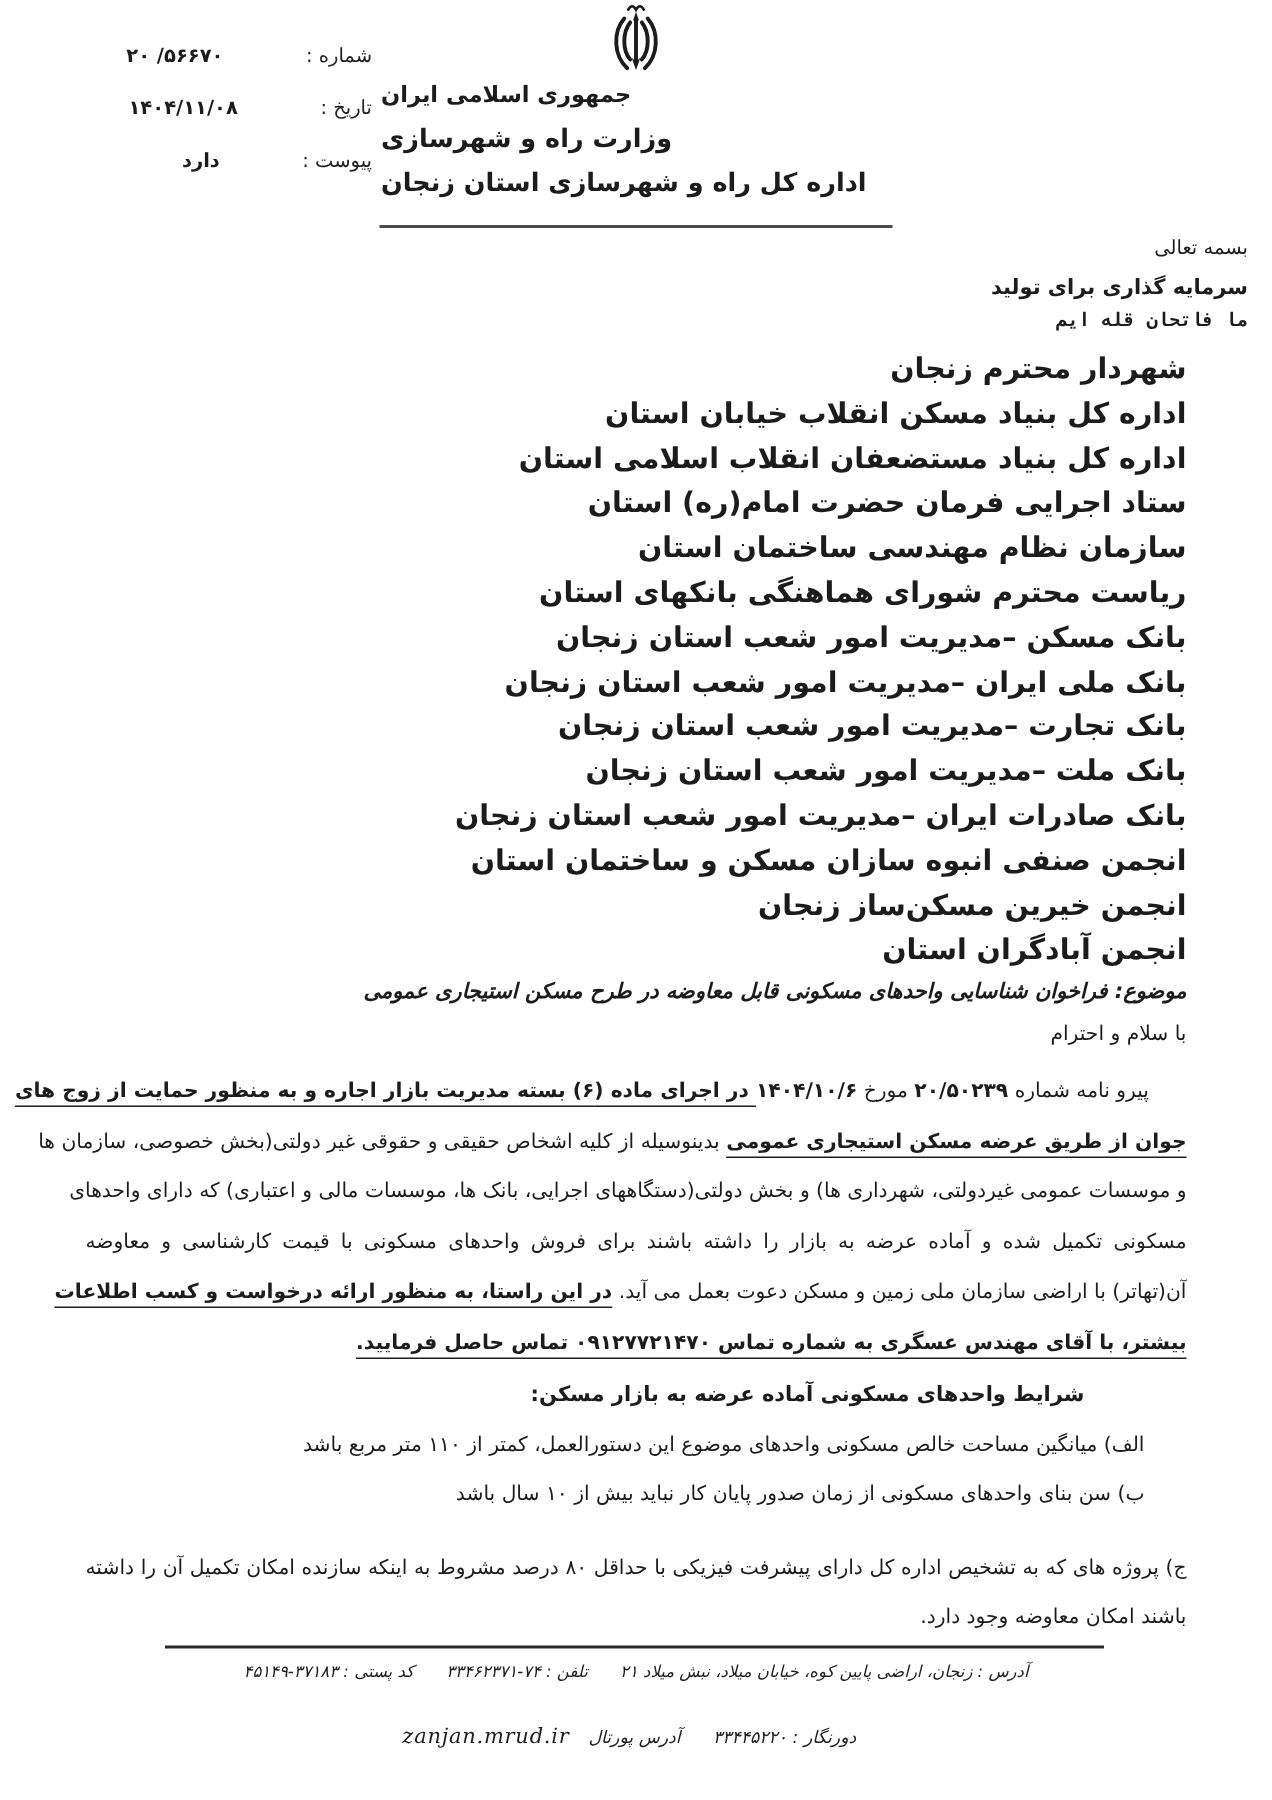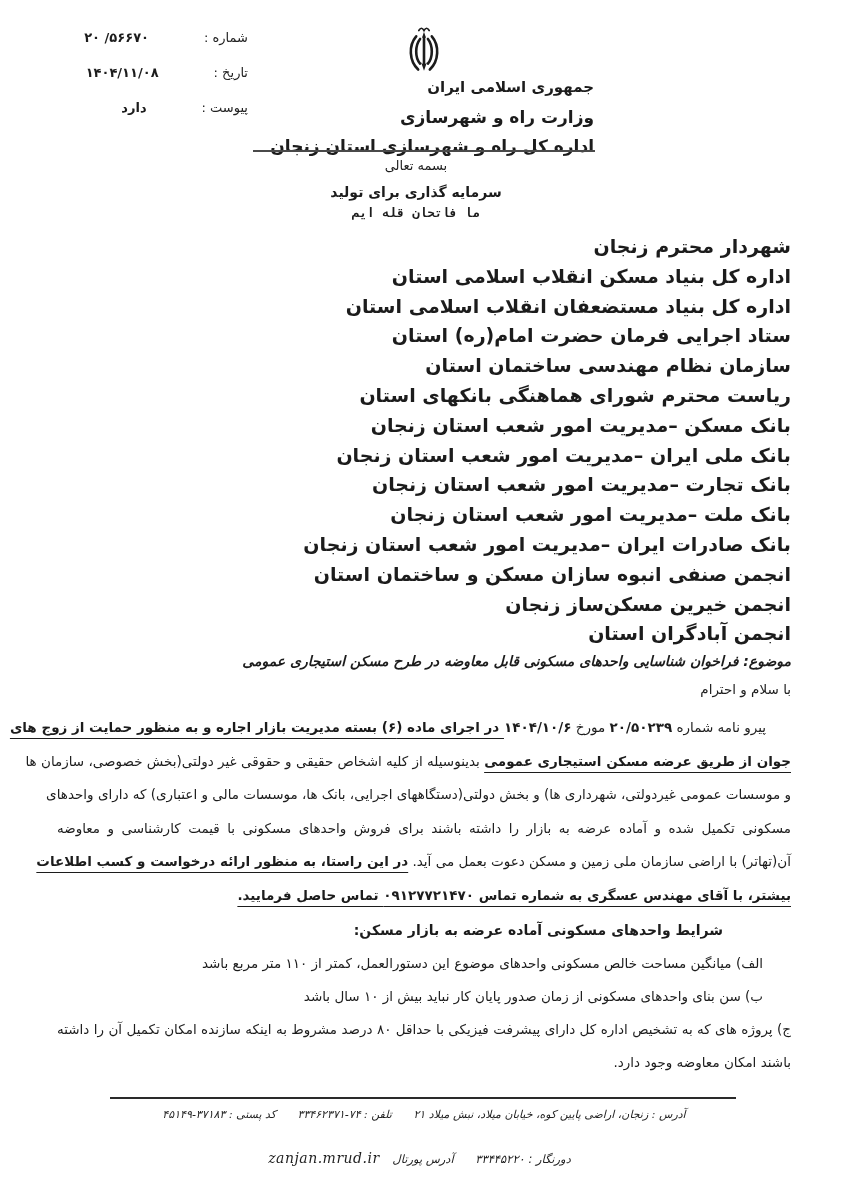--- a/index.html
+++ b/index.html
@@ -12,28 +12,28 @@
     color:#1c1c1c;
     direction:rtl;
     overflow:hidden;
   }
   
   .meta-block{position:absolute;top:30px;left:50px;width:198px;}
   .meta-row{display:flex;align-items:baseline;height:35px;font-size:13px;}
   .meta-label{margin-left:55px;white-space:nowrap;color:#222;}
   .meta-value{flex:1;text-align:right;font-weight:bold;white-space:nowrap;}
   
-  .letterhead{position:absolute;top:24px;left:254px;width:340px;text-align:right;}
+  .letterhead{position:absolute;top:0;left:254px;width:340px;text-align:left;}
   .emblem{display:block;margin:0 auto;}
   .lh-country{font-size:15px;font-weight:bold;line-height:18px;margin-top:2px;}
   .lh-ministry{font-size:17px;font-weight:bold;line-height:24px;margin-top:9px;}
   .lh-dept{font-size:17px;font-weight:bold;line-height:24px;margin-top:5px;}
   .head-rule{position:absolute;top:150px;left:253px;width:342px;border-top:2px solid #4a4a4a;}
   
-  .invocation{position:absolute;top:157px;left:0;right:16px;text-align:center;}
+  .invocation{position:absolute;top:157px;left:0;right:16px;}
   .basmala{font-size:13px;line-height:18px;}
   .slogan1{font-size:14px;font-weight:bold;line-height:20px;margin-top:7px;}
   .slogan2{font-size:12.5px;font-weight:bold;line-height:18px;margin-top:3px;font-family:Liberation Mono, monospace;}
   
   .recipients{position:absolute;top:232px;right:57px;left:57px;}
   .recipient{font-size:19px;font-weight:bold;line-height:29.8px;white-space:nowrap;}
   
   .subject{position:absolute;top:650px;right:57px;left:57px;font-size:14px;font-weight:bold;line-height:22px;font-style:italic;}
   .salutation{position:absolute;top:679px;right:57px;left:57px;font-size:13.5px;line-height:20px;}
   
@@ -41,21 +41,21 @@
   .pline{line-height:33.5px;text-align:justify;text-align-last:justify;-moz-text-align-last:justify;white-space:nowrap;}
   .pline.first{padding-right:25px;}
   .pline.end{text-align:right;text-align-last:right;-moz-text-align-last:right;}
   .b{font-weight:bold;}
   .u{text-decoration:underline;text-underline-offset:6px;text-decoration-thickness:1.2px;}
   
   .cond-heading{position:absolute;top:919px;right:57px;left:57px;text-align:right;padding-right:68px;font-size:14px;font-weight:bold;line-height:22px;}
   .cond-list{position:absolute;top:947px;right:57px;left:57px;font-size:13.5px;}
   .cond-item{line-height:33px;text-align:right;}
   .cond-item.indent{margin-right:28px;}
-  .cond-item.just{text-align:justify;text-align-last:justify;-moz-text-align-last:justify;}
+  .cond-item.just{text-align:justify;text-align-last:justify;margin-top:16px;-moz-text-align-last:justify;}
   
   .footer-rule{position:absolute;top:1097px;left:110px;width:626px;border-top:2px solid #2a2a2a;}
   .footer-line{position:absolute;left:0;right:0;text-align:center;font-size:11px;font-style:italic;color:#1f1f1f;}
   .footer-line.l1{top:1108px;}
   .footer-line.l2{top:1150px;font-size:11.5px;}
   .fseg{margin:0 9px;white-space:nowrap;}
   .num{direction:ltr;unicode-bidi:embed;}
   .portal-url{font-family:"DejaVu Serif", serif;font-style:italic;font-size:14px;direction:ltr;unicode-bidi:embed;letter-spacing:0.5px;}
 </style>
 </head>
@@ -98,21 +98,21 @@
   <div class="head-rule"></div>
 
   <div class="invocation">
     <div class="basmala">بسمه تعالی</div>
     <div class="slogan1">سرمایه گذاری برای تولید</div>
     <div class="slogan2">ما فاتحان قله ایم</div>
   </div>
 
   <div class="recipients">
     <div class="recipient">شهردار محترم زنجان</div>
-    <div class="recipient">اداره کل بنیاد مسکن انقلاب اسلامی استان</div>
+    <div class="recipient">اداره کل بنیاد مسکن انقلاب خیابان استان</div>
     <div class="recipient">اداره کل بنیاد مستضعفان انقلاب اسلامی استان</div>
     <div class="recipient">ستاد اجرایی فرمان حضرت امام(ره) استان</div>
     <div class="recipient">سازمان نظام مهندسی ساختمان استان</div>
     <div class="recipient">ریاست محترم شورای هماهنگی بانکهای استان</div>
     <div class="recipient">بانک مسکن –مدیریت امور شعب استان زنجان</div>
     <div class="recipient">بانک ملی ایران –مدیریت امور شعب استان زنجان</div>
     <div class="recipient">بانک تجارت –مدیریت امور شعب استان زنجان</div>
     <div class="recipient">بانک ملت –مدیریت امور شعب استان زنجان</div>
     <div class="recipient">بانک صادرات ایران –مدیریت امور شعب استان زنجان</div>
     <div class="recipient">انجمن صنفی انبوه سازان مسکن و ساختمان استان</div>

